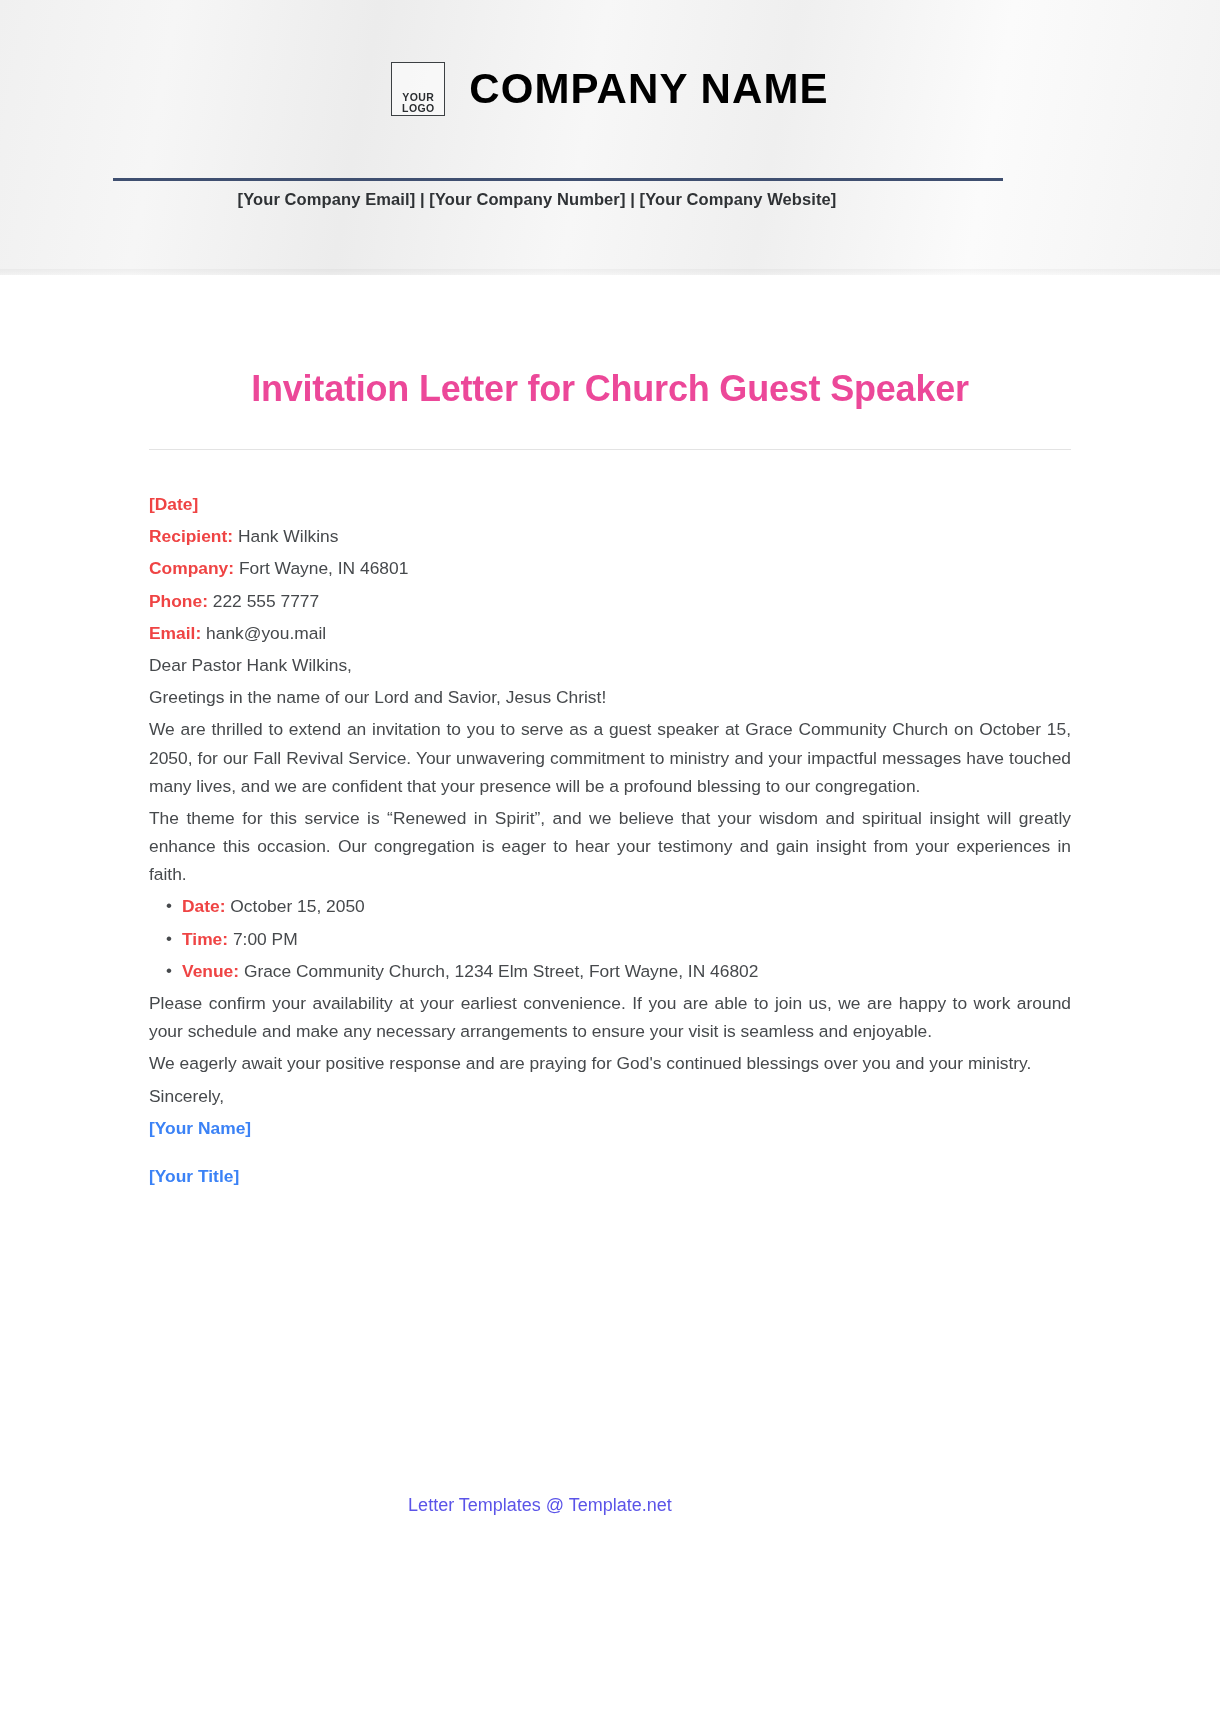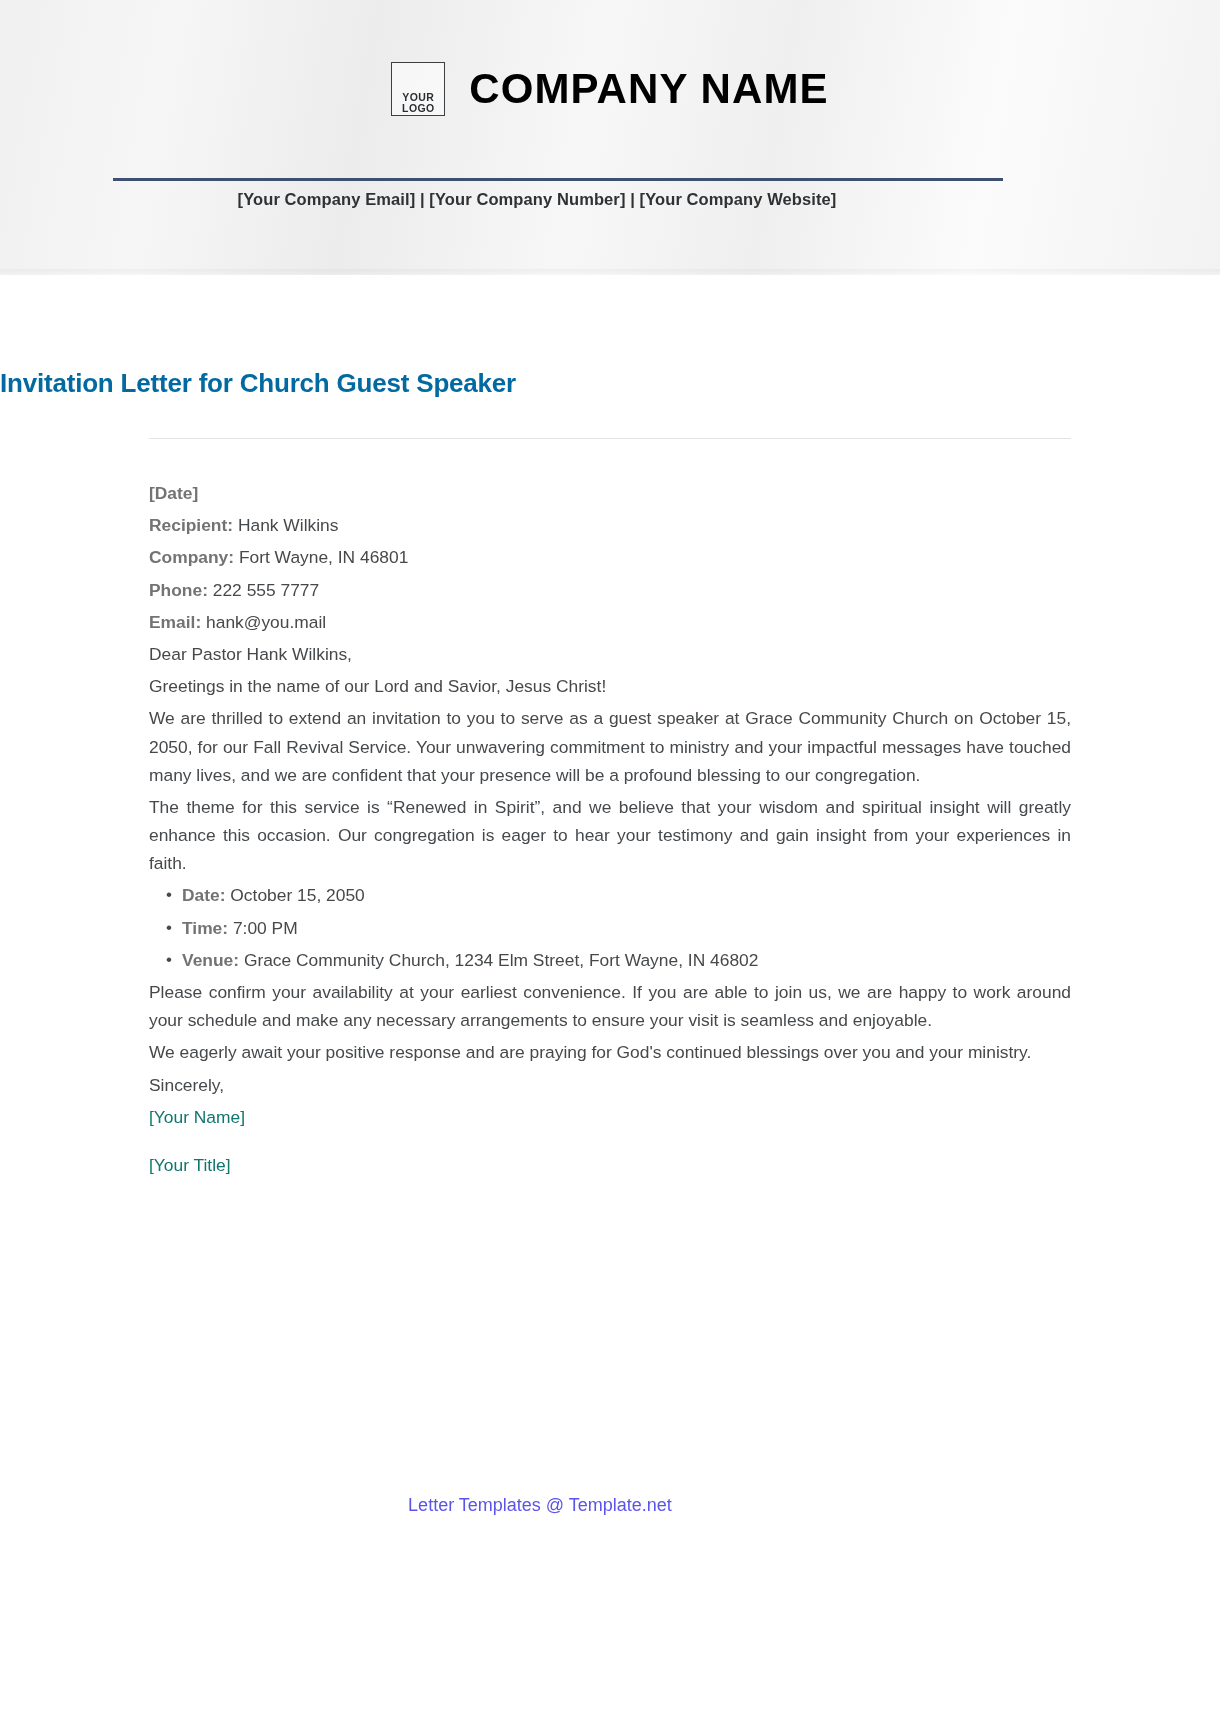--- a/index.html
+++ b/index.html
@@ -107,23 +107,24 @@
   
   .doc {
     position: absolute;
     left: 0;
     top: 275px;
     width: 1220px;
   }
 
   .doc-title {
     margin: 93px 0 0 0;
-    font-size: 26px;
-    font-weight: 700;
-    color: #0369a1;
+    text-align: center;
+    font-size: 36px;
+    font-weight: 700;
+    color: #ec4899;
     letter-spacing: -0.2px;
     font-family: "Liberation Sans", sans-serif;
   }
 
   .title-divider {
     margin: 39px auto 0 auto;
     width: 922px;
     height: 1px;
     background: #e3e3e3;
   }
@@ -138,21 +139,21 @@
   }
 
   .content p {
     margin: 0 0 4px 0;
   }
 
   .field-line {
     margin: 0 0 4px 0;
   }
   .field-line b, .bullet b, .section-label {
-    color: #737373;
+    color: #ef4444;
     font-weight: 700;
   }
 
   .section-label {
     display: block;
     margin: 0 0 4px 0;
   }
 
   .para {
     text-align: justify;
@@ -173,22 +174,22 @@
     content: "\2022";
     position: absolute;
     left: -16px;
     top: 0;
     color: #46494c;
     font-size: 17px;
   }
 
   .sig-line {
     margin: 0 0 4px 0;
-    font-weight: 400;
-    color: #0f766e;
+    font-weight: 700;
+    color: #3b82f6;
   }
   .sig-line.spaced {
     margin-top: 20px;
   }
 
   
   .footer {
     position: absolute;
     left: 0;
     top: 1495px;

